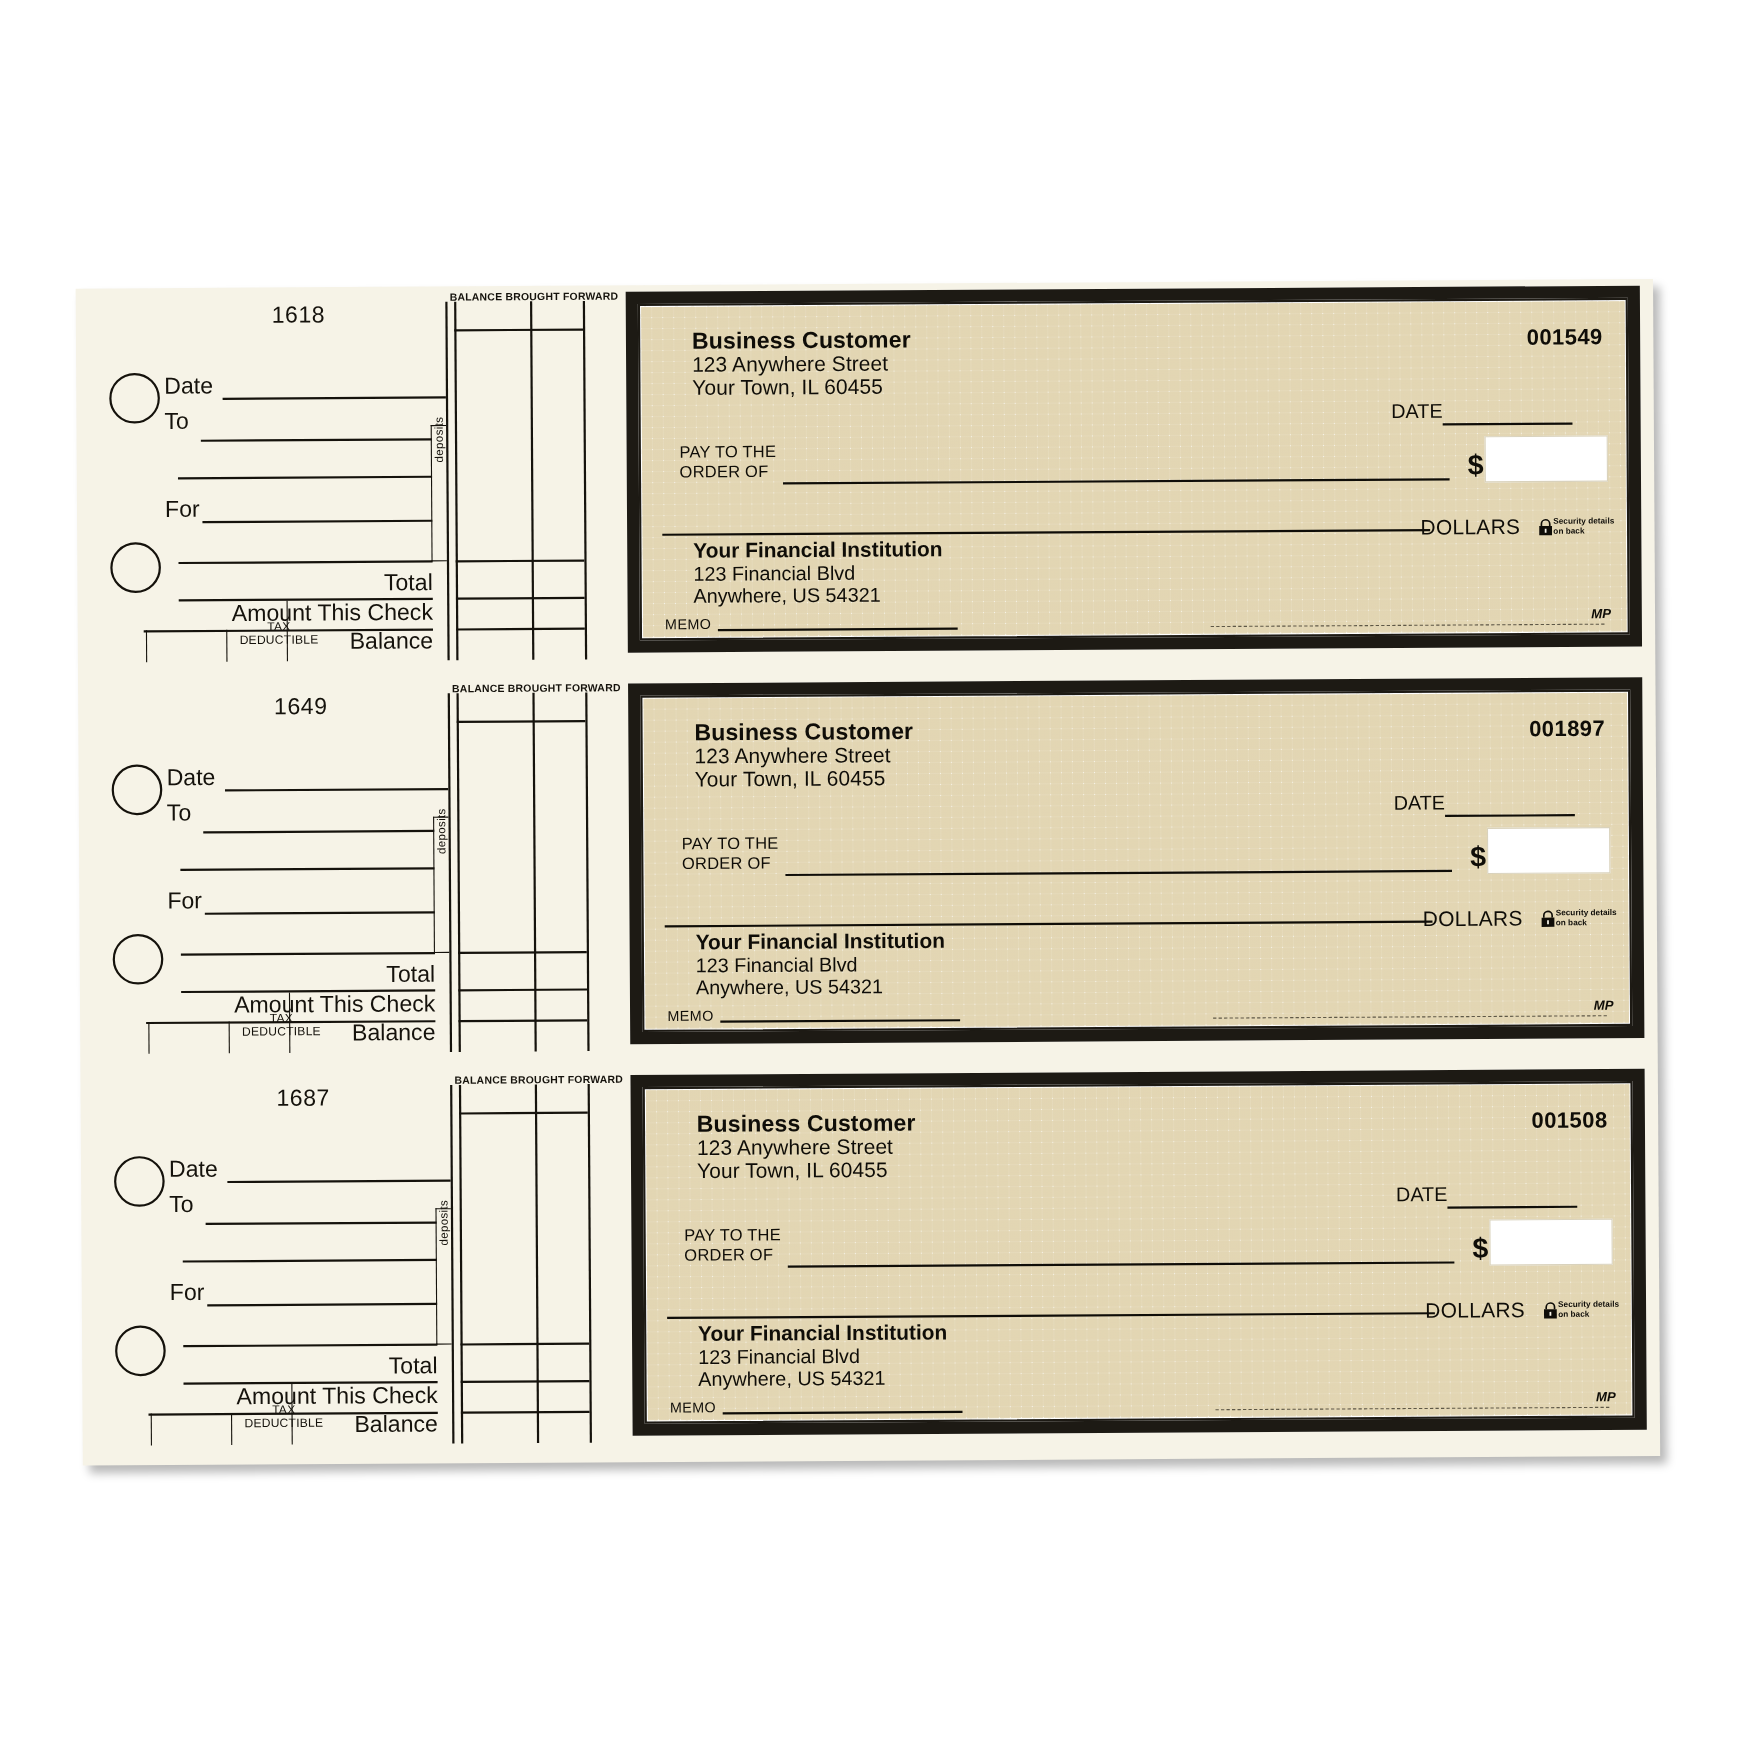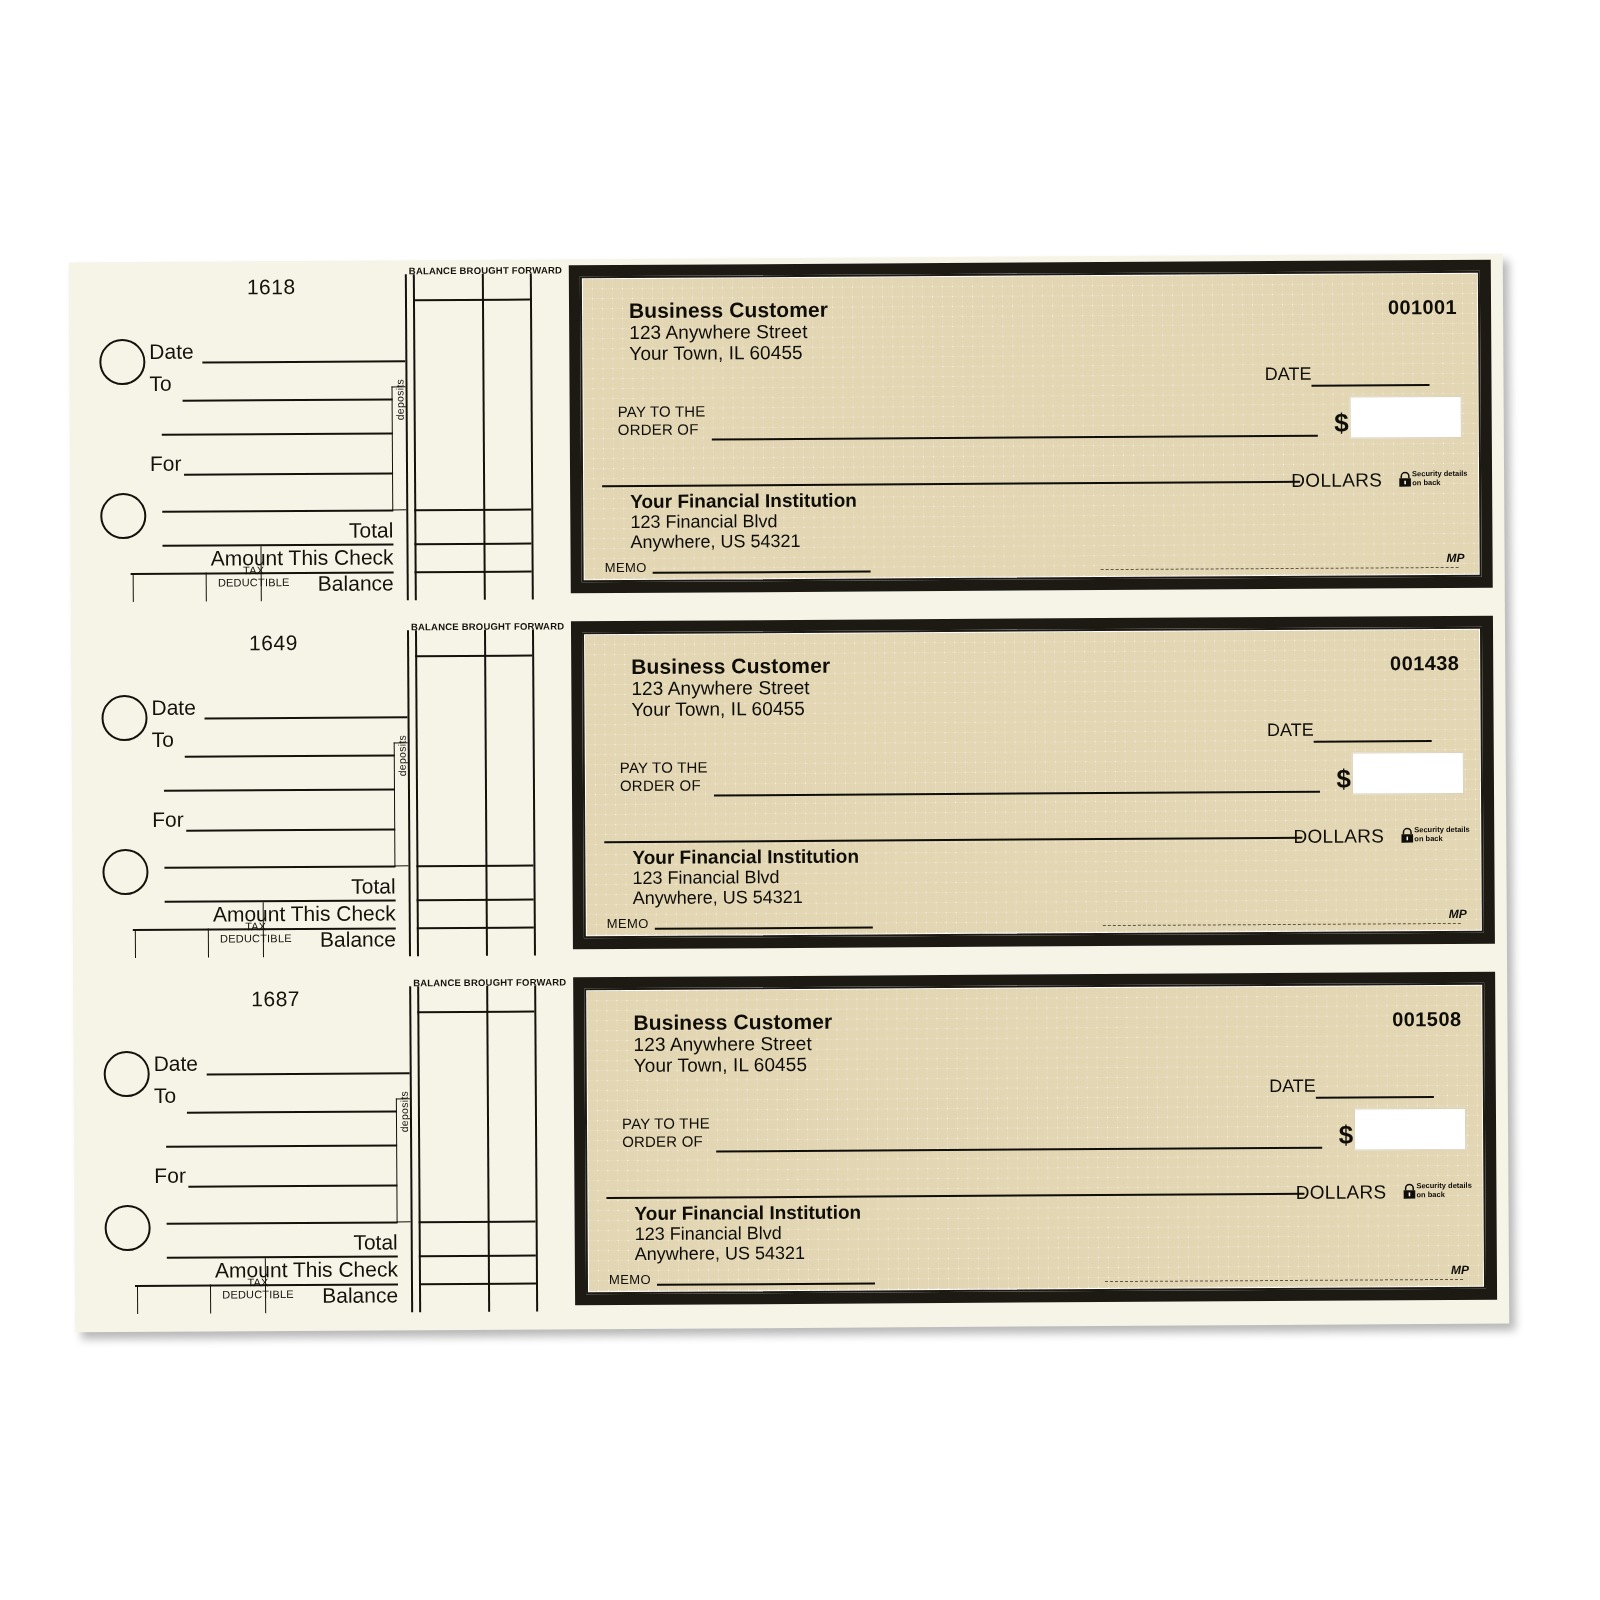--- a/index.html
+++ b/index.html
@@ -220,21 +220,21 @@
 
     <div class="check">
       <div class="chk-border"></div>
       <div class="chk-border-in"></div>
       <div class="chk-face weave">
         <div class="payer">
           <div class="l1">Business Customer</div>
           <div class="l2">123 Anywhere Street</div>
           <div class="l3">Your Town, IL 60455</div>
         </div>
-        <div class="chknum">001001</div>
+        <div class="chknum">001549</div>
 
         <div class="datelbl">DATE</div>
         <div class="dateline"></div>
 
         <div class="paylbl">
           <div>PAY TO THE</div>
           <div>ORDER OF</div>
         </div>
         <div class="payline"></div>
 
@@ -327,21 +327,21 @@
 
     <div class="check">
       <div class="chk-border"></div>
       <div class="chk-border-in"></div>
       <div class="chk-face weave">
         <div class="payer">
           <div class="l1">Business Customer</div>
           <div class="l2">123 Anywhere Street</div>
           <div class="l3">Your Town, IL 60455</div>
         </div>
-        <div class="chknum">001438</div>
+        <div class="chknum">001897</div>
 
         <div class="datelbl">DATE</div>
         <div class="dateline"></div>
 
         <div class="paylbl">
           <div>PAY TO THE</div>
           <div>ORDER OF</div>
         </div>
         <div class="payline"></div>
 

